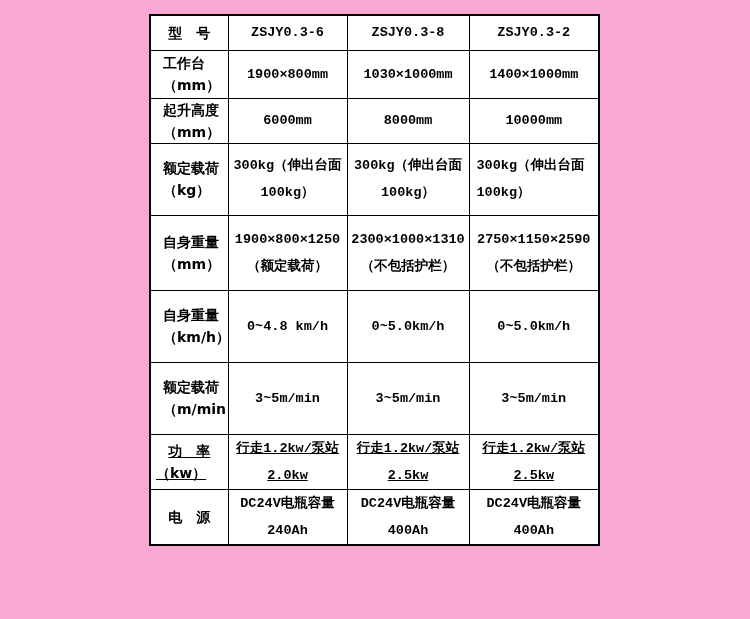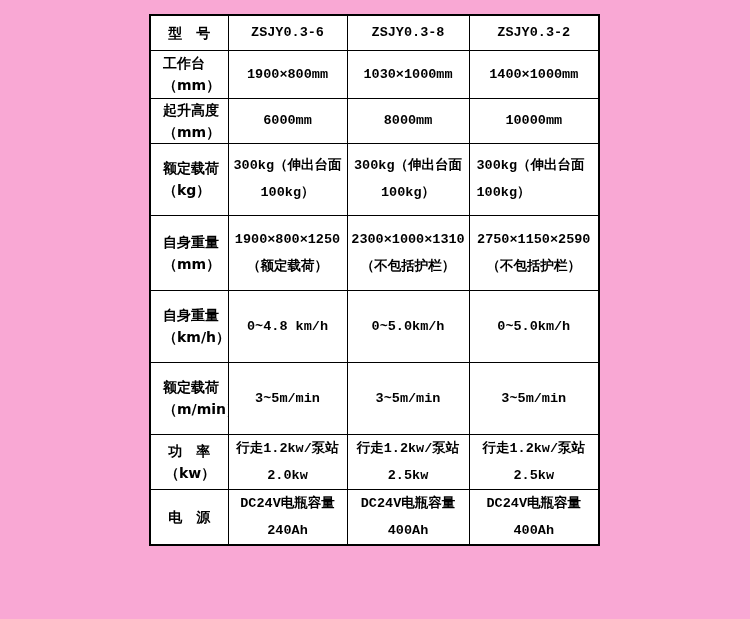--- a/index.html
+++ b/index.html
@@ -34,33 +34,33 @@
   
   tr.r0  { height: 35px; }
   tr.r1  { height: 48px; }
   tr.r2  { height: 46px; }
   tr.r3  { height: 43px; }
   tr.r4  { height: 72px; }
   tr.r5  { height: 75px; }
   tr.r6  { height: 45px; }
   tr.r7  { height: 72px; }
   tr.r8  { height: 72px; }
-  tr.r9  { height: 46px; }
+  tr.r9  { height: 46px; text-decoration: underline; }
   tr.r10 { height: 44px; }
   
   td.lbl {
     font-family: "DejaVu Sans", sans-serif;
     font-weight: bold;
     font-size: 14px;
     text-align: left;
     padding-left: 12px;
   }
   td.lbl .line { line-height: 22px; white-space: nowrap; }
   td.lbl.ctr { text-align: center; padding-left: 0; }
-  td.lbl.ctr .line + .line { text-align: left; padding-left: 14px; }
+  td.lbl.ctr .line + .line { text-align: left; padding-left: 5px; }
   
   td.val {
     font-family: "Liberation Mono", "DejaVu Sans Mono", monospace;
     font-weight: bold;
     font-size: 13.5px;
     text-align: center;
   }
   td.val .line { line-height: 27px; white-space: nowrap; }
   td.val.left { text-align: left; padding-left: 7px; }
 </style>

